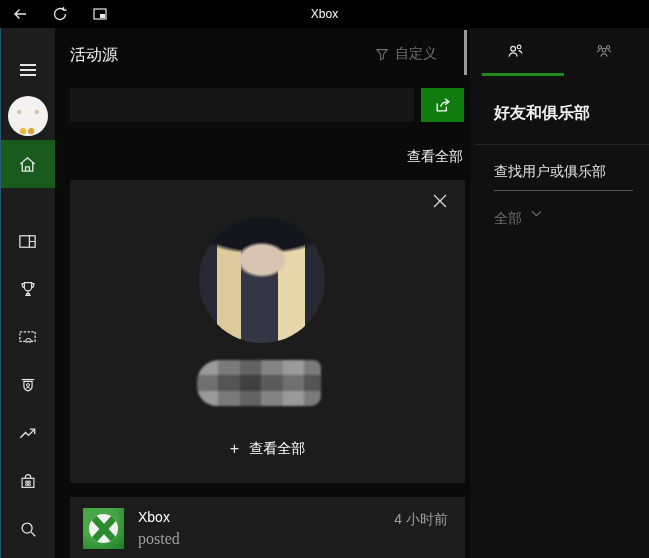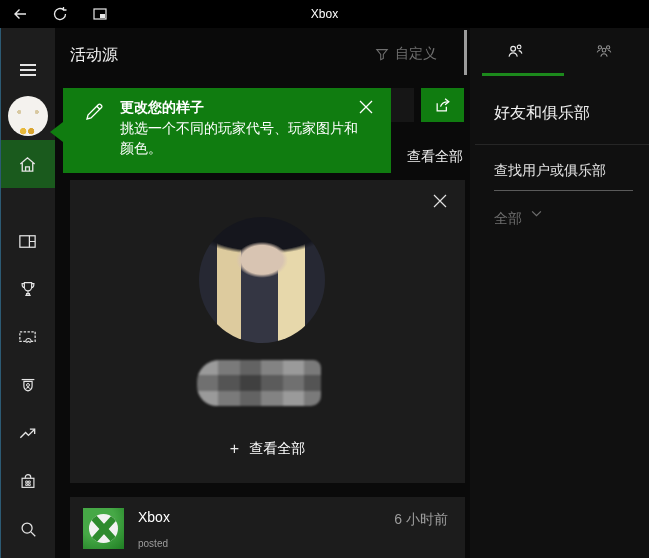--- a/index.html
+++ b/index.html
@@ -89,36 +89,36 @@
   .post-card { position:absolute; left:15px; top:469px; width:395px; height:61px; background:#1c1c1c; }
   .post-logo { position:absolute; left:13px; top:11px; width:41px; height:41px;
     background:radial-gradient(circle at 35% 30%, #46a846 0 45%, #1e7d22 100%);
     display:flex; align-items:center; justify-content:center; }
   .xsphere { width:29px; height:29px; border-radius:50%; background:#f2f2f2; position:relative; overflow:hidden; }
   .xsphere::before,.xsphere::after { content:""; position:absolute; left:50%; top:50%; width:34px; height:7px;
     background:#2e8b2e; border-radius:4px; }
   .xsphere::before { transform:translate(-50%,-50%) rotate(48deg); }
   .xsphere::after  { transform:translate(-50%,-50%) rotate(-48deg); }
   .post-author { position:absolute; left:68px; top:12px; font-size:14px; color:#fff; }
-  .post-action { position:absolute; left:68px; top:41px; font-size:10px; color:#9d9d9d; }
+  .post-action { position:absolute; left:68px; top:33px; font-size:16px; color:#9d9d9d;font-family:Liberation Serif, serif; }
   .post-time { position:absolute; right:17px; top:14px; font-size:14px; color:#9d9d9d; }
 
   .scroll-thumb { position:absolute; left:409px; top:2px; width:3px; height:45px; background:#9a9a9a; }
 
   
   .rpanel { position:absolute; left:470px; top:28px; width:179px; height:530px; background:#101010; }
   .rtabs { position:absolute; left:0; top:0; width:179px; height:48px; display:flex; }
   .rtab { width:89px; display:flex; align-items:center; justify-content:center; cursor:pointer; }
   .rtab-active { color:#eaeaea; }
   .rtab-inactive { color:#949494; }
   .rtab-underline { position:absolute; left:12px; top:45px; width:82px; height:3px; background:#1c8a1c; }
-  .rheading { position:absolute; left:24px; top:75px; font-size:16px; color:#f2f2f2; }
+  .rheading { position:absolute; left:24px; top:75px; font-size:16px; color:#f2f2f2;font-weight:bold; }
   .rsep { position:absolute; left:5px; top:116px; width:174px; height:1px; background:#262626; }
   .rsearch { position:absolute; left:24px; top:130px; width:142px; height:26px; background:transparent; border:none; outline:none;
-    color:#e6e6e6; font-size:14px; font-family:Liberation Mono, monospace; }
+    color:#e6e6e6; font-size:14px; font-family:Liberation Sans, sans-serif; }
   .rsearch::placeholder { color:#e6e6e6; opacity:1; }
   .rsearch-line { position:absolute; left:24px; top:162px; width:139px; height:1px; background:#5a5a5a; }
   .rfilter { position:absolute; left:24px; top:182px; display:flex; align-items:flex-start; gap:9px; color:#6e6e6e; font-size:14px; cursor:pointer; }
 </style>
 </head>
 <body>
 
 <div class="titlebar">
   <span class="tb-icon tb-back">
     <svg viewBox="0 0 16 16" width="16" height="16">
@@ -236,37 +236,20 @@
   <div class="send-btn">
     <span>
       <svg viewBox="0 0 24 24" width="20" height="20">
           <path d="M5 10v9h11v-5" stroke="currentColor" stroke-width="1.5" fill="none"></path>
           <path d="M9 14c1.2-4 4.5-5.8 9-5.8" stroke="currentColor" stroke-width="1.5" fill="none"></path>
           <path d="M14.5 4.5l4.5 3.7-4.5 3.6" stroke="currentColor" stroke-width="1.5" fill="none"></path>
         </svg>
     </span>
   </div>
 
-  <div class="toast">
-    <div class="toast-tail"></div>
-    <span class="toast-pencil">
-      <svg viewBox="0 0 22 22" width="22" height="22">
-          <path d="M4 18l1-4L15.5 3.5a1.4 1.4 0 0 1 2 0l1 1a1.4 1.4 0 0 1 0 2L8 17zM13.8 5.2l3 3" stroke="currentColor" stroke-width="1.3" fill="none"></path>
-        </svg>
-    </span>
-    <div class="toast-text">
-      <div class="toast-title">更改您的样子</div>
-      <div class="toast-body">挑选一个不同的玩家代号、玩家图片和颜色。</div>
-    </div>
-    <span class="toast-close">
-      <svg viewBox="0 0 14 14" width="14" height="14">
-          <path d="M1 1l12 12M13 1L1 13" stroke="currentColor" stroke-width="1.3"></path>
-        </svg>
-    </span>
-  </div>
 
   <div class="view-all">查看全部</div>
 
   <div class="feed-card">
     <span class="card-close">
       <svg viewBox="0 0 14 14" width="14" height="14">
           <path d="M1 1l12 12M13 1L1 13" stroke="currentColor" stroke-width="1.2"></path>
         </svg>
     </span>
     <div class="photo"></div>
@@ -276,21 +259,21 @@
       <span>查看全部</span>
     </div>
   </div>
 
   <div class="post-card">
     <div class="post-logo">
       <span class="xsphere"></span>
     </div>
     <div class="post-author">Xbox</div>
     <div class="post-action">posted</div>
-    <div class="post-time">6 小时前</div>
+    <div class="post-time">4 小时前</div>
   </div>
 
   <div class="scroll-thumb"></div>
 </div>
 
 <div class="rpanel">
   <div class="rtabs">
     <div class="rtab rtab-active">
       <span>
         <svg viewBox="0 0 24 24" width="22" height="22">

